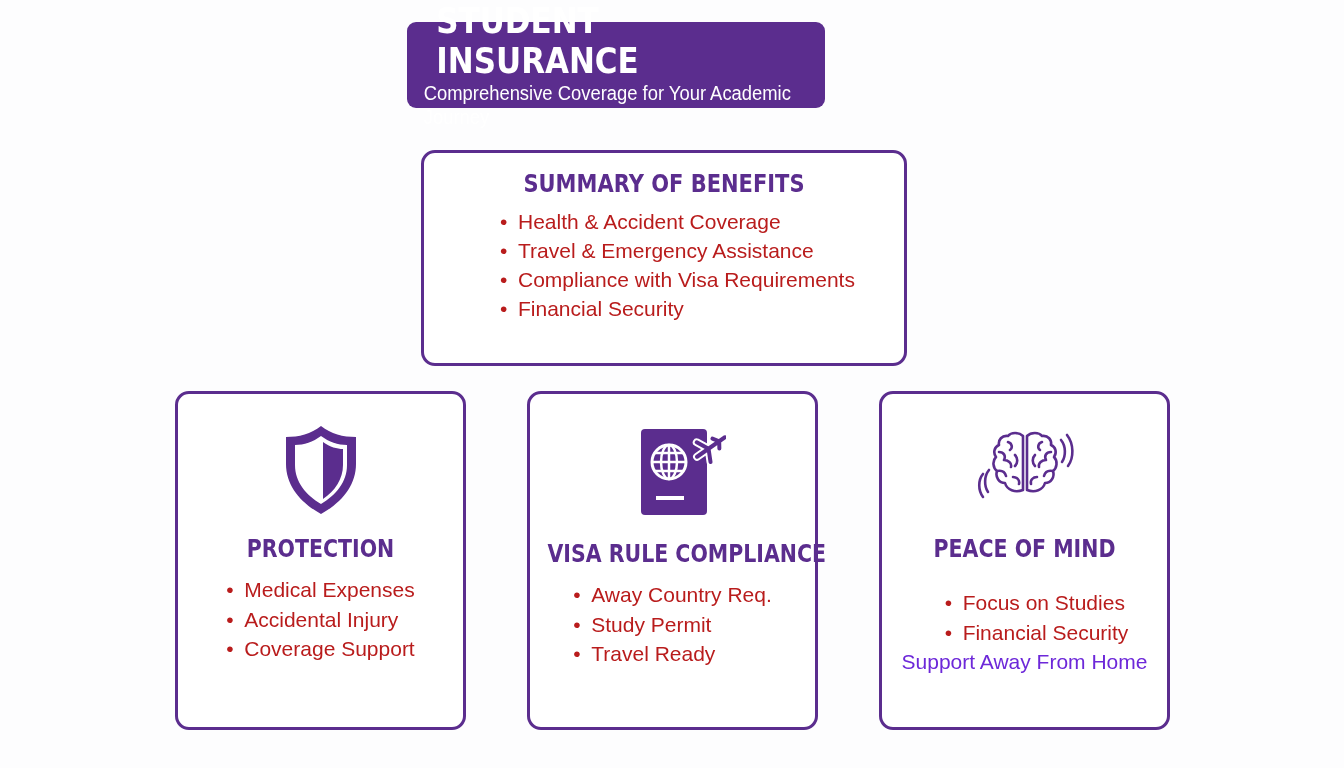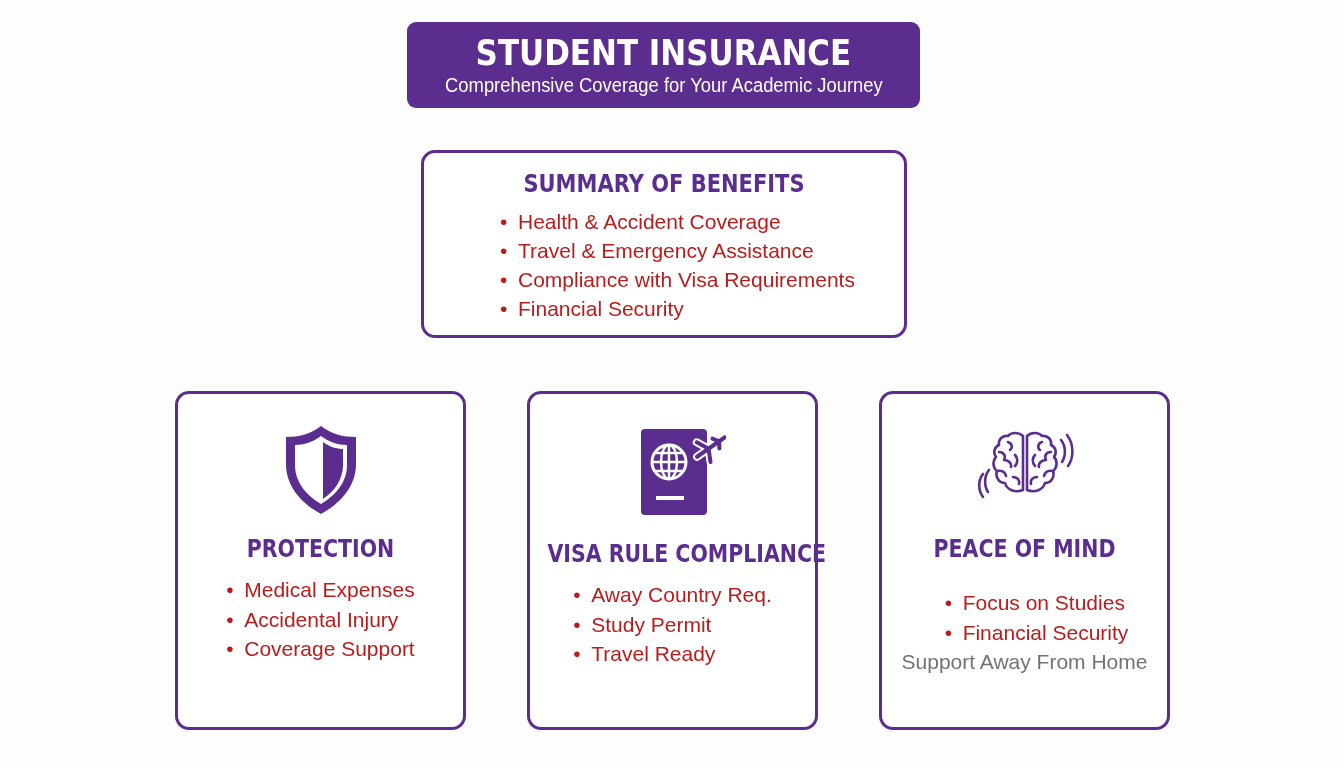--- a/index.html
+++ b/index.html
@@ -2,39 +2,39 @@
 <html><head>
   <meta charset="utf-8">
   <style>
     html, body { margin: 0; padding: 0; }
     body {
       width: 1344px; height: 768px; position: relative; overflow: hidden;
       background: #fdfdfe;
       font-family: "Liberation Sans", "DejaVu Sans", sans-serif;
     }
     .banner {
-      position: absolute; left: 407px; top: 22px; width: 513px; height: 86px;
+      position: absolute; left: 407px; top: 22px; width: 418px; height: 86px;
       background: #5b2d8e; border-radius: 9px;
       display: flex; flex-direction: column; align-items: center; justify-content: center;
       color: #ffffff;
     }
     .banner-title {
       font-family: "DejaVu Sans", sans-serif; font-weight: bold;
       font-size: 36px; line-height: 40px; letter-spacing: 0px;
       transform: scaleX(0.86); margin-top: 0px;
     }
     .banner-subtitle {
       font-family: "Liberation Sans", sans-serif; font-size: 20px; line-height: 24px;
       transform: scaleX(0.92); margin-top: 0px;
     }
     .box {
       position: absolute; box-sizing: border-box;
       border: 3px solid #5b2d8e; border-radius: 14px; background: #ffffff;
     }
-    .summary { left: 421px; top: 150px; width: 486px; height: 188px; }
+    .summary { left: 421px; top: 150px; width: 486px; height: 216px; }
     .summary-title {
       position: absolute; left: 0; right: 0; top: 16px; text-align: center;
       color: #5b2d8e; font-family: "DejaVu Sans", sans-serif; font-weight: bold;
       font-size: 25px; line-height: 30px; transform: scaleX(0.84);
     }
     .summary-list {
       position: absolute; left: 76px; top: 54px; margin: 0; padding: 0; list-style: none;
     }
     .bullet-item {
       font-size: 21px; line-height: 29px; color: #b91c1c; white-space: nowrap;
@@ -49,21 +49,21 @@
       position: absolute; left: -10px; right: -10px; text-align: center;
       color: #5b2d8e; font-family: "DejaVu Sans", sans-serif; font-weight: bold;
       font-size: 25px; line-height: 30px; transform: scaleX(0.82); white-space: nowrap;
     }
     .card-list {
       position: absolute; left: 0; right: 0; margin: 0; padding: 0; list-style: none;
       display: flex; flex-direction: column; align-items: center;
     }
     .card-list .bullet-item { font-size: 21px; line-height: 29.5px; }
     .card-list .inner { display: inline-block; text-align: left; }
-    .plain-item { font-size: 21px; line-height: 29.5px; color: #737373; white-space: nowrap; text-align: center; }
+    .plain-item { font-size: 21px; line-height: 29.5px; color: #6d28d9; white-space: nowrap; text-align: center; }
   </style>
 </head>
 <body>
 
 <div class="banner">
   <div class="banner-title">STUDENT INSURANCE</div>
   <div class="banner-subtitle">Comprehensive Coverage for Your Academic Journey</div>
 </div>
 
 <div class="box summary">

